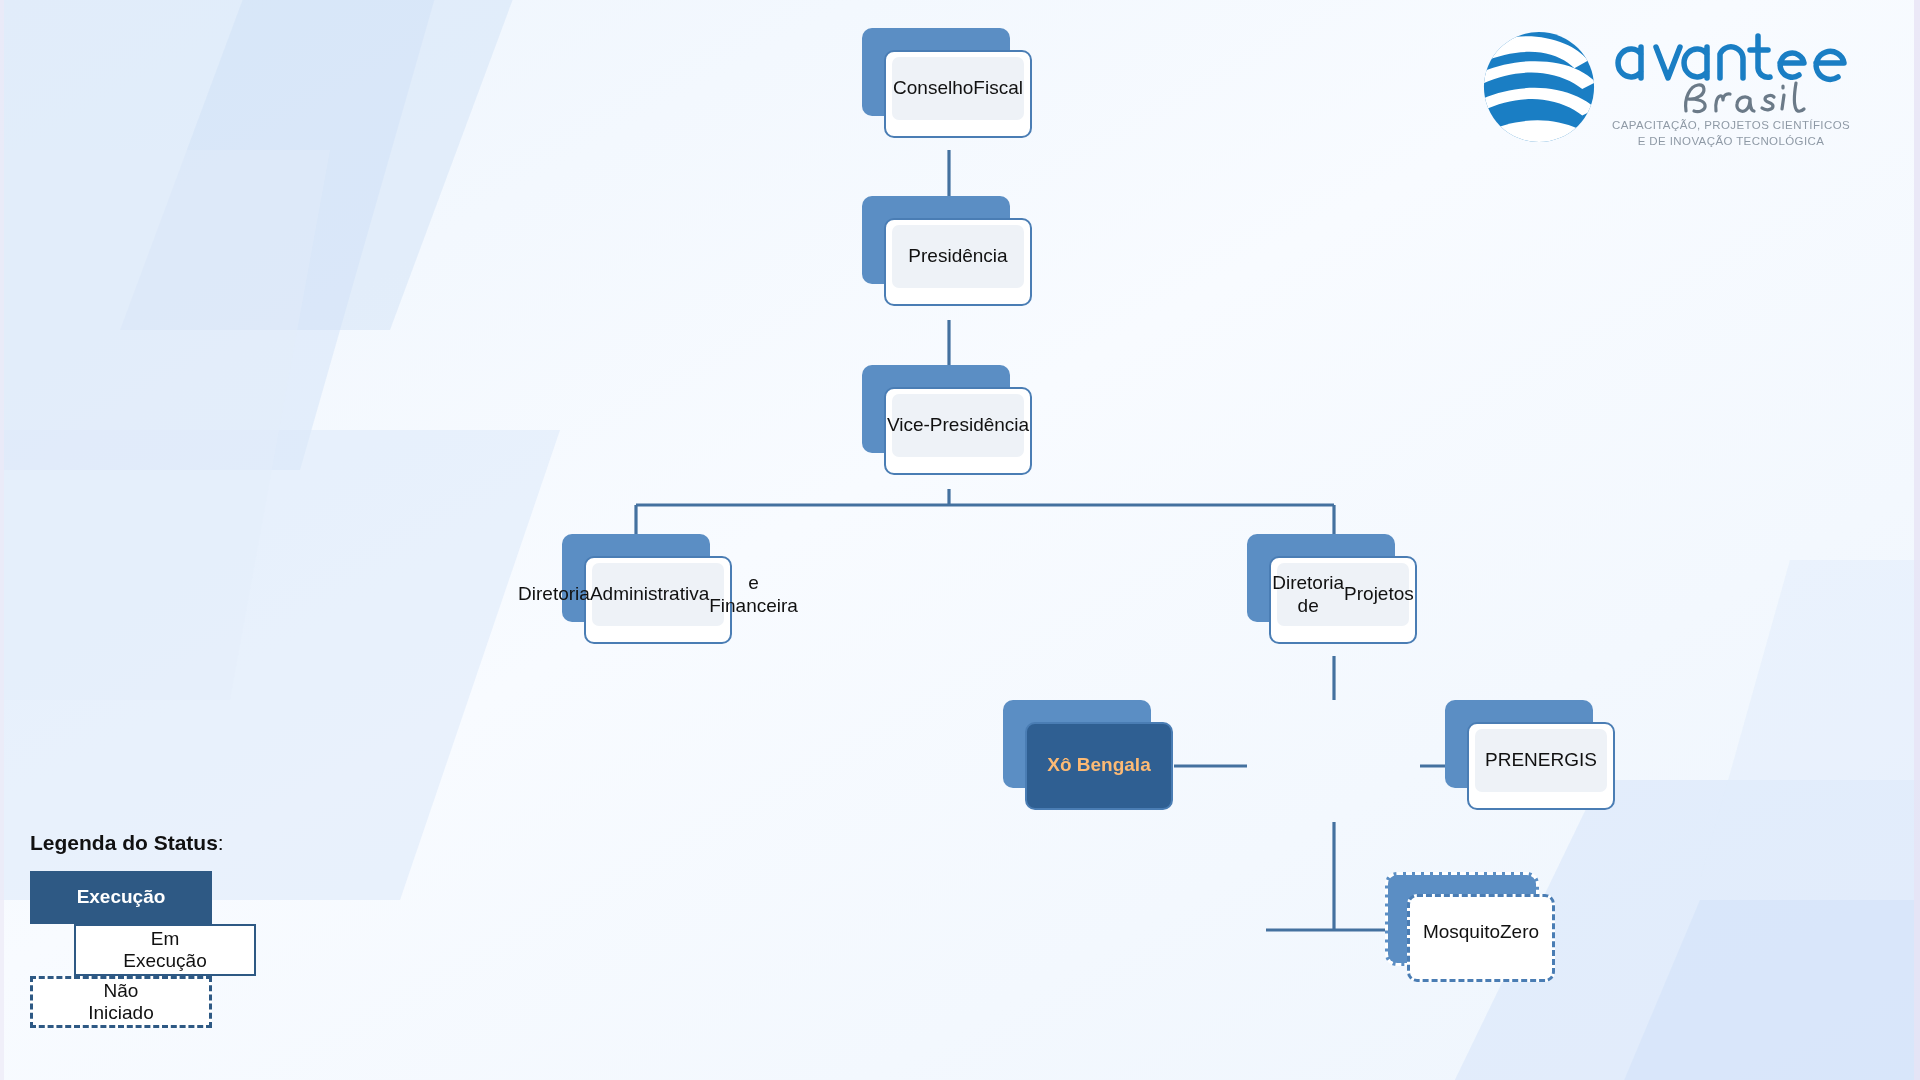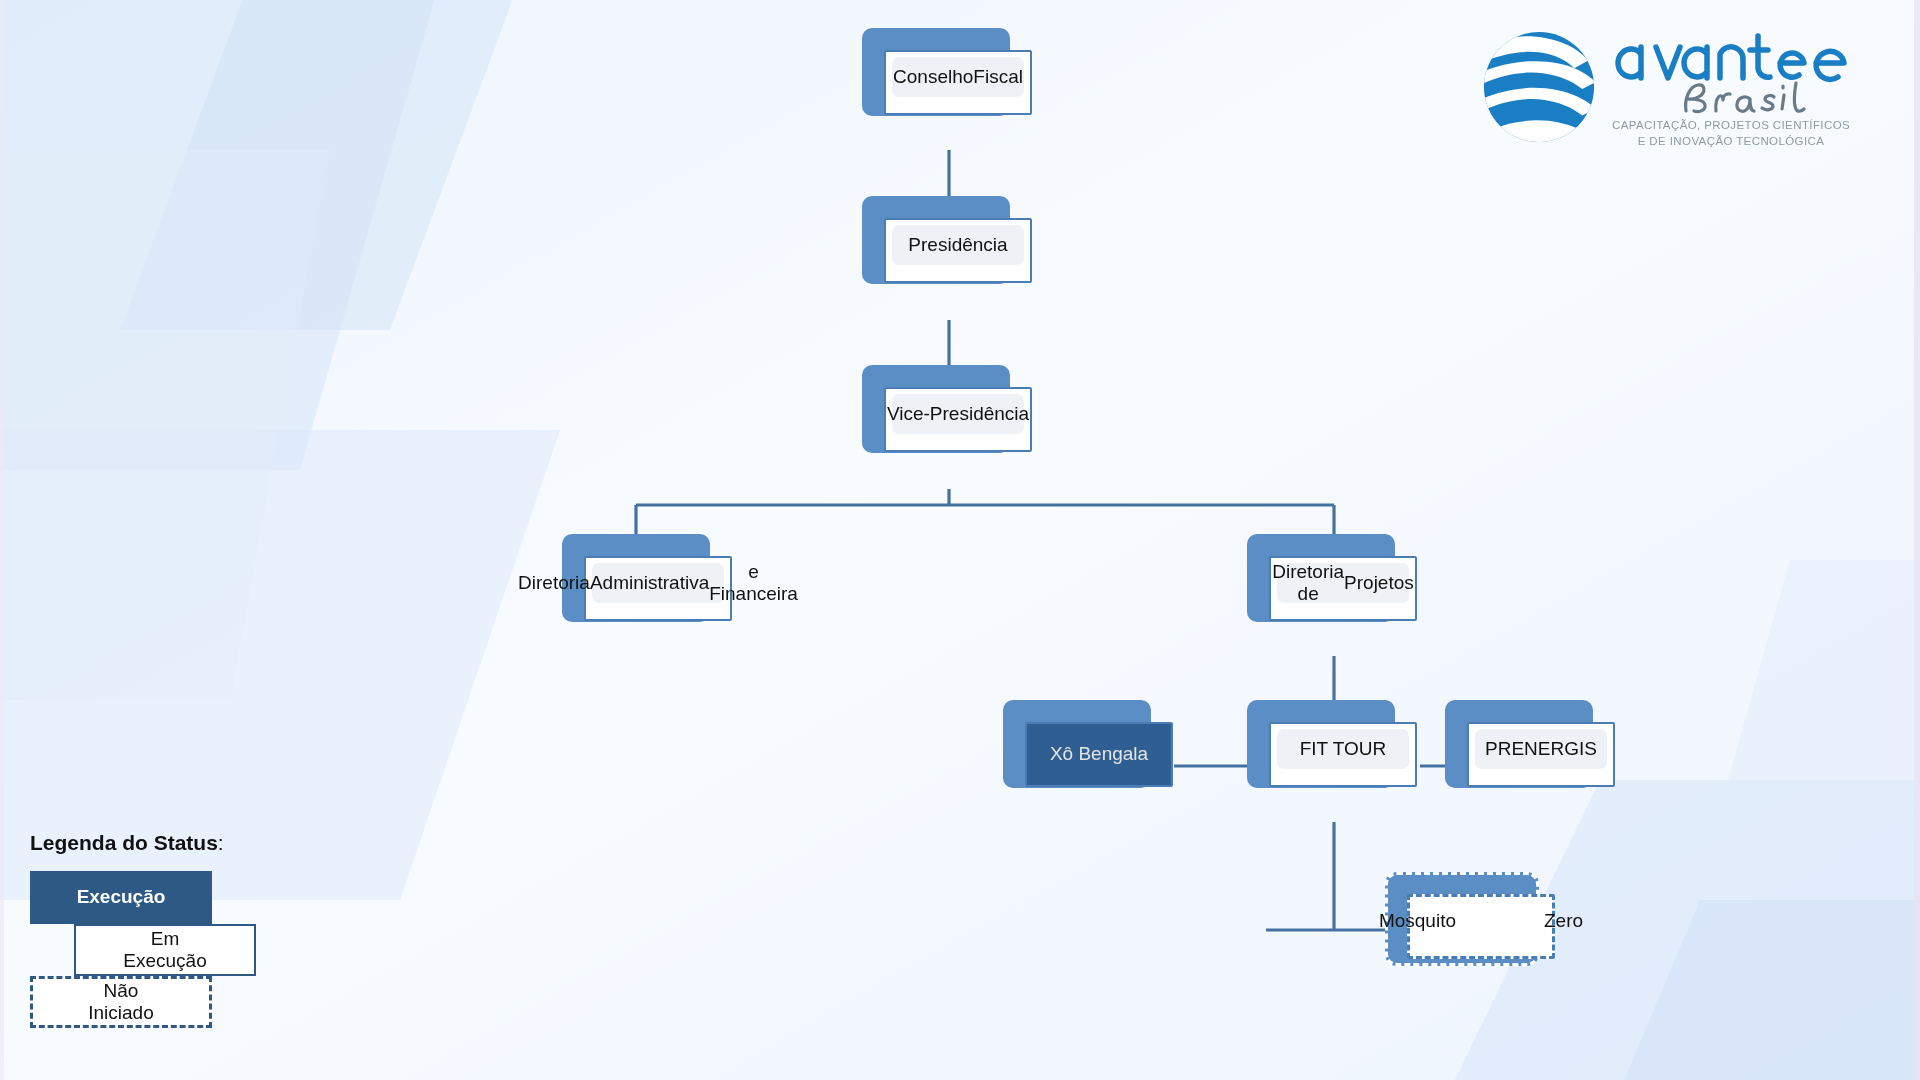--- a/index.html
+++ b/index.html
@@ -58,24 +58,24 @@
     border: 3px dashed #ffffff;
     border-radius: 12px;
   }
 
   
   .node .card {
     position: absolute;
     left: 22px;
     top: 22px;
     width: 148px;
-    height: 65px;
+    height: 88px;
     background: #ffffff;
     border: 2.5px solid #4a7db4;
-    border-radius: 2px;
+    border-radius: 10px;
     box-sizing: border-box;
   }
   .node.dashed .card {
     border-style: dashed;
     border-width: 3px;
   }
   .node.filled .card {
     background: #2f5f92;
     border-color: #4a7db4;
   }
@@ -94,28 +94,27 @@
     justify-content: center;
     text-align: center;
     line-height: 1.18;
     color: #111111;
     font-size: 19px;
     padding: 0 4px;
     box-sizing: border-box;
   }
   .node.filled .inner {
     background: transparent;
-    color: #e5e5e5;
-    font-weight: normal;
+    color: #fdba74;
+    font-weight: bold;
     bottom: 6px;
   }
   .node.dashed .inner {
     background: transparent;
     bottom: 16px;
-    gap: 44px;
   }
 
   
   #legend {
     position: absolute;
     left: 30px;
     top: 800px;
     width: 260px;
   }
   #legend .legend-title {
@@ -306,26 +305,20 @@
     </div>
   </div>
 
   <div class="node filled" style="left:1003px; top:700px; width:172px; height:112px;">
     <div class="plate"></div>
     <div class="card">
       <div class="inner">Xô Bengala</div>
     </div>
   </div>
 
-  <div class="node" style="left:1247px; top:700px; width:172px; height:112px;">
-    <div class="plate"></div>
-    <div class="card">
-      <div class="inner">FIT TOUR</div>
-    </div>
-  </div>
 
   <div class="node" style="left:1445px; top:700px; width:172px; height:112px;">
     <div class="plate"></div>
     <div class="card">
       <div class="inner">PRENERGIS</div>
     </div>
   </div>
 
 
   <div class="node dashed" style="left:1385px; top:872px; width:172px; height:112px;">

